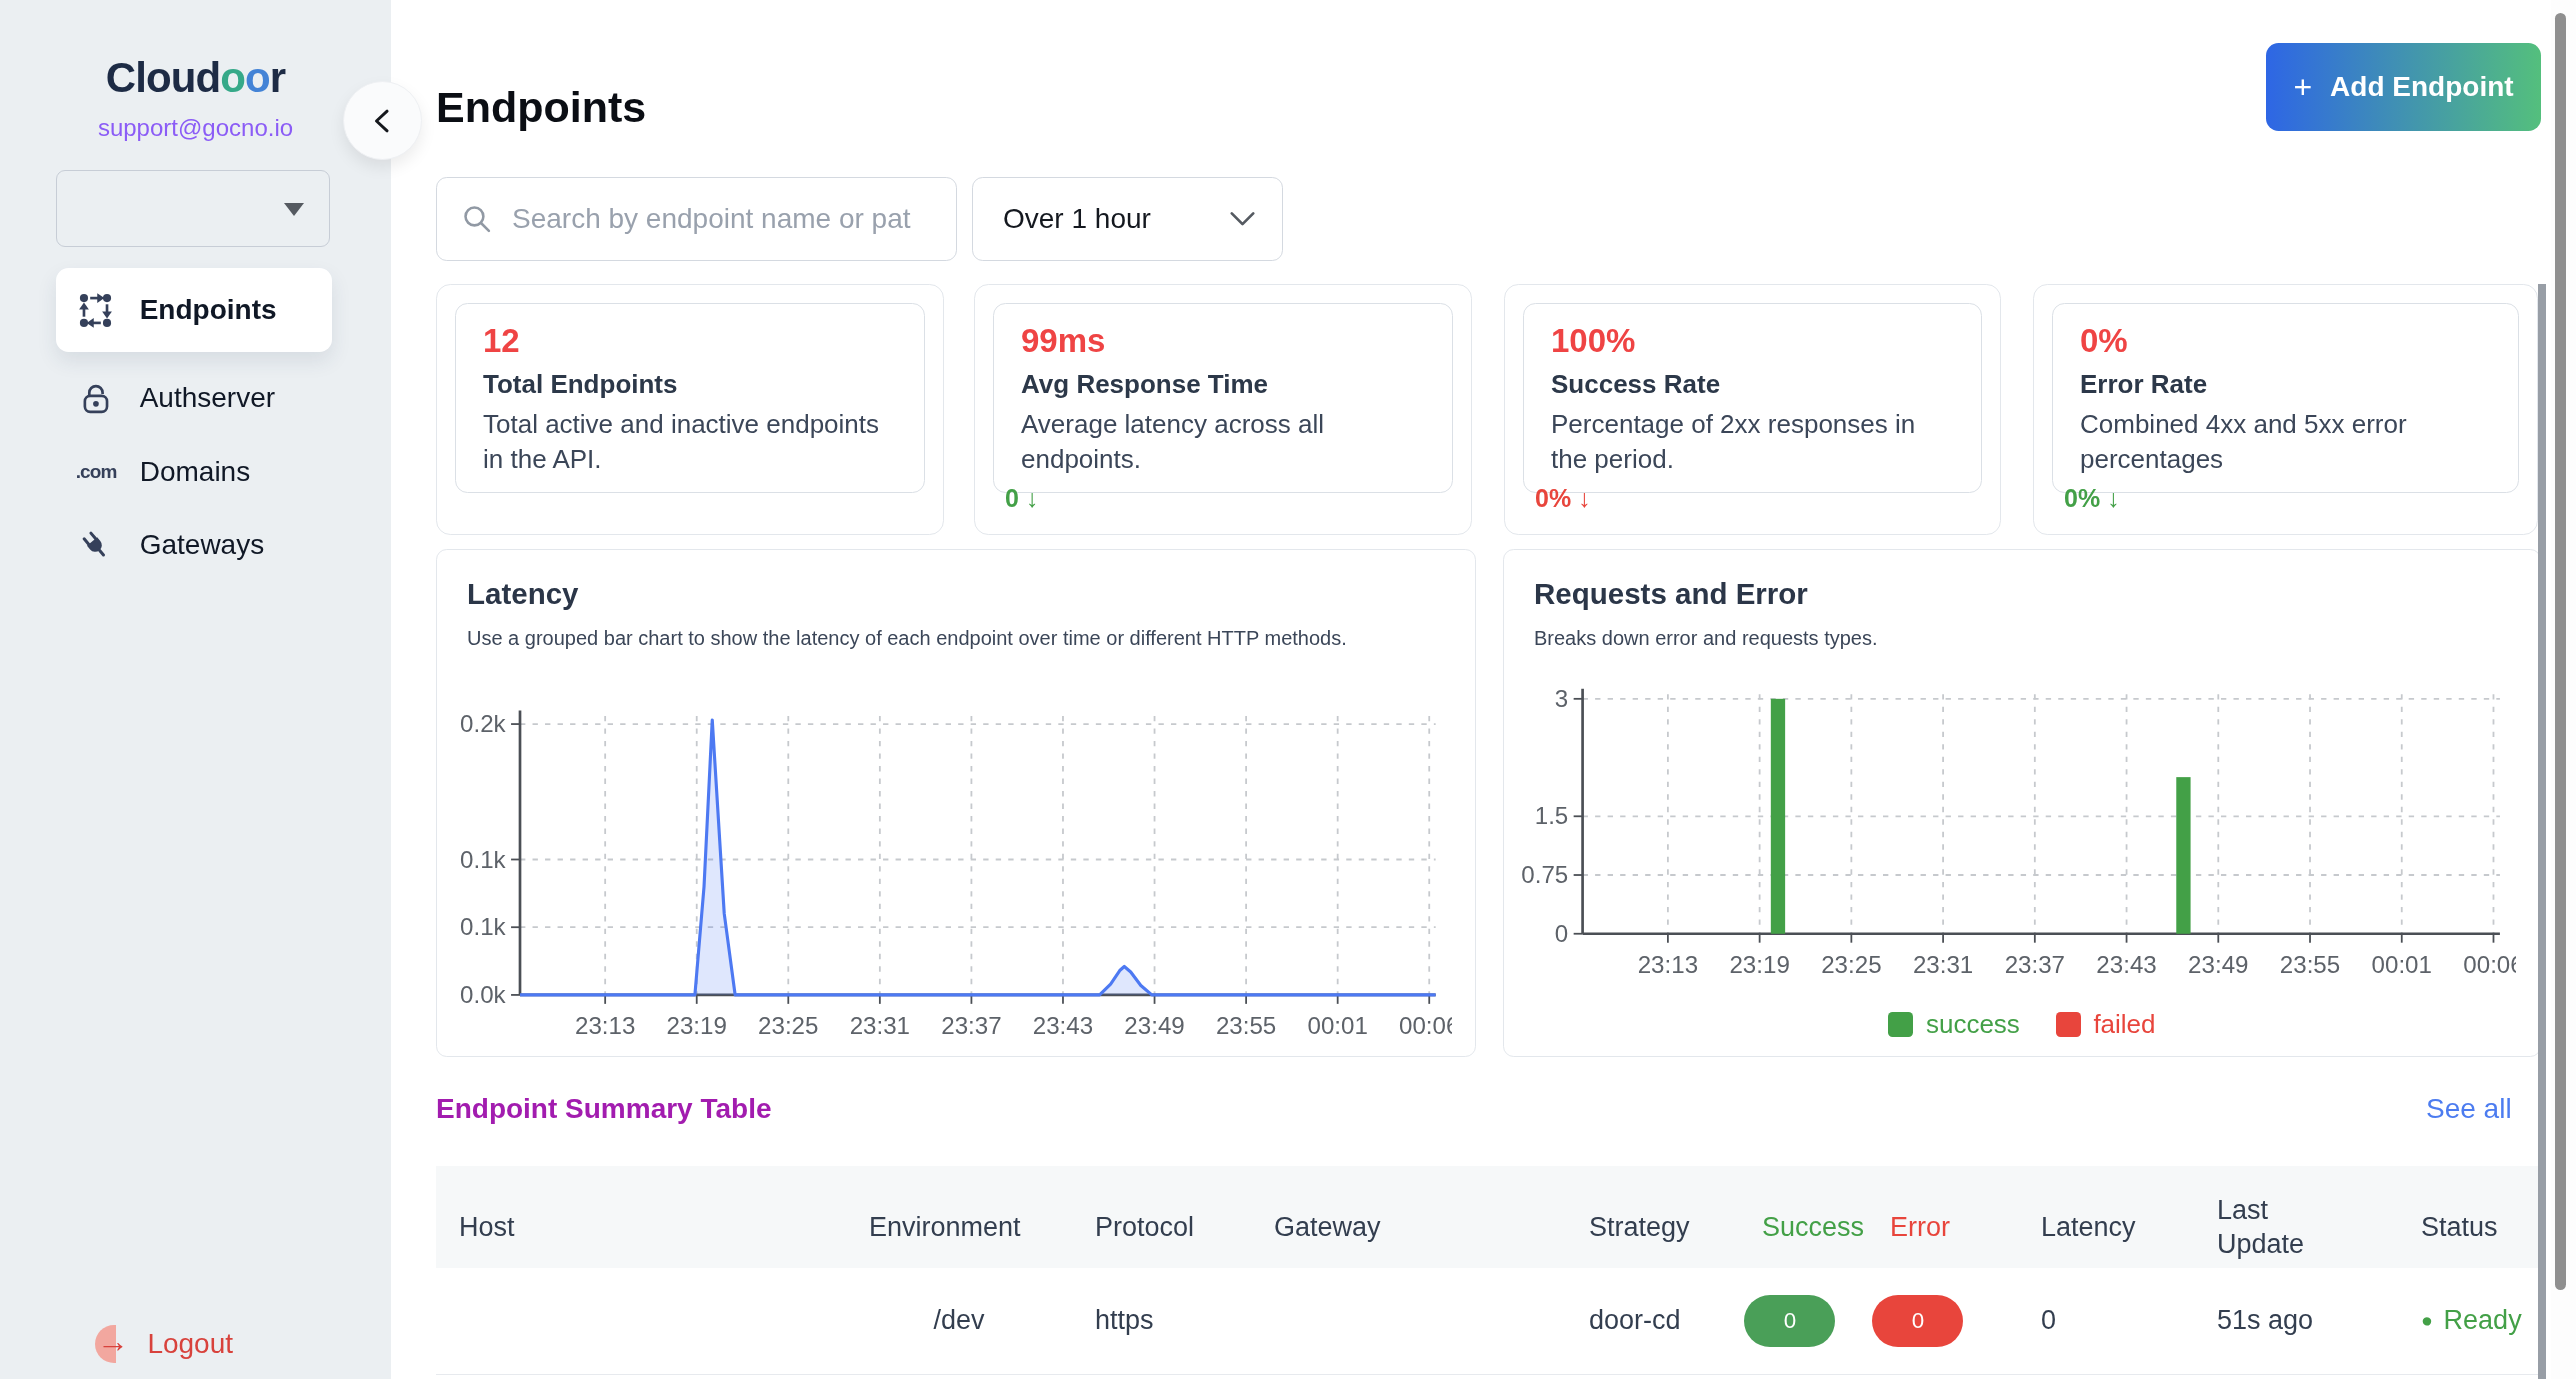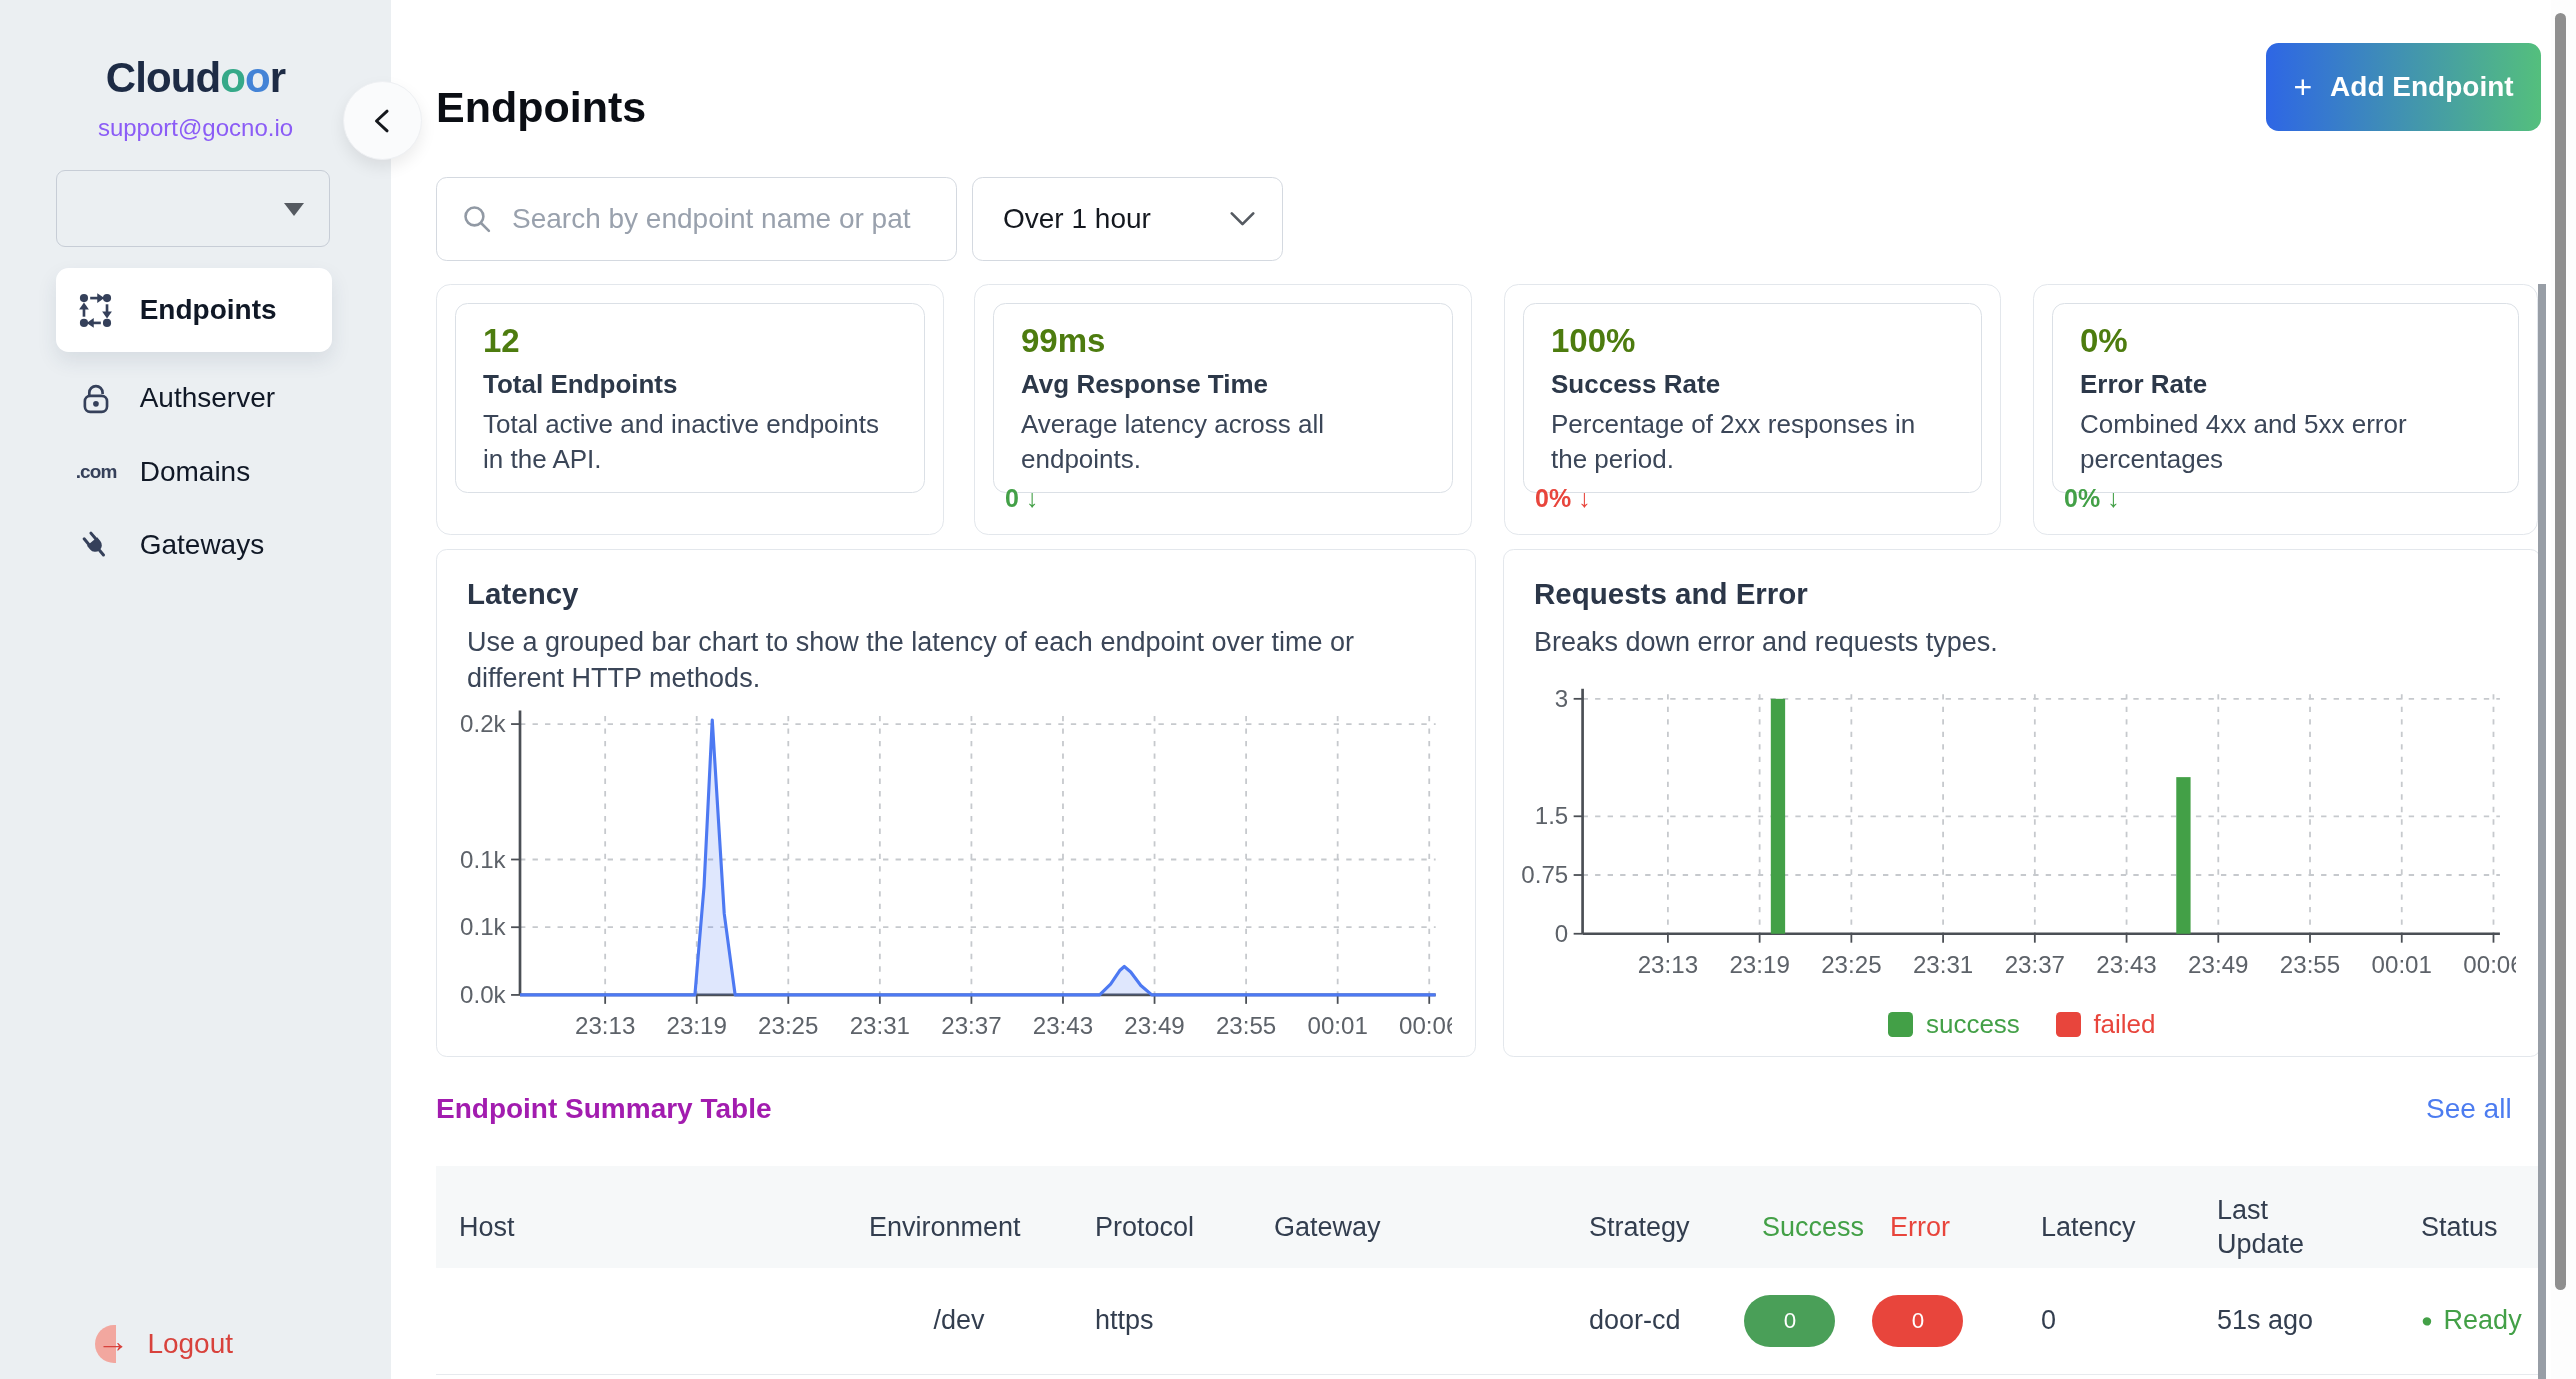--- a/index.html
+++ b/index.html
@@ -44,31 +44,31 @@
   .search-box input::placeholder{color:#99a1ad;}
   .search-ic{margin-left:23px;flex:0 0 34px;}
   .time-select{position:absolute;left:972px;top:177px;width:309px;height:82px;border:1.8px solid #d4d9e0;border-radius:10.7px;
               display:flex;align-items:center;background:#fff;cursor:pointer;}
   .time-label{margin-left:30px;font-size:28px;color:#14181f;}
   .time-chev{position:absolute;right:25px;top:30px;}
 
   
   .stat-card{position:absolute;top:284px;height:249px;background:#fff;border:1.8px solid #e3e7ec;border-radius:14.3px;}
   .stat-inner{position:absolute;left:18px;right:18px;top:18px;border:1.8px solid #dbe0e6;border-radius:12.5px;padding:18px 27px 16px;}
-  .stat-value{font-size:33px;font-weight:700;color:#4d7c0f;line-height:38px;}
+  .stat-value{font-size:33px;font-weight:700;color:#ef4444;line-height:38px;}
   .stat-label{margin-top:9px;font-size:26px;font-weight:700;color:#2c3849;}
   .stat-desc{margin-top:7.2px;font-size:26px;color:#3b4658;line-height:1.32;}
   .stat-delta{position:absolute;left:30px;bottom:21.5px;font-size:25px;font-weight:700;}
   .delta-green{color:var(--green,#43a047);}
   .delta-red{color:var(--red,#e8453c);}
 
   
   .chart-card{position:absolute;top:549px;height:506px;background:#fff;border:1.8px solid #e3e7ec;border-radius:10.7px;}
   .chart-title{margin:27px 0 0 30px;font-size:29.5px;font-weight:700;color:#2b3648;}
-  .chart-desc{margin:14.3px 30px 0 30px;font-size:27px;color:#3b4658;line-height:1.32;max-width:939px;}
+  .chart-desc{margin:14.3px 30px 0 30px;font-size:20px;color:#3b4658;line-height:1.32;max-width:939px;}
   .plot{position:absolute;}
   .legend{position:absolute;left:0;right:0;bottom:16px;display:flex;justify-content:center;align-items:center;gap:36px;}
   .legend-item{display:flex;align-items:center;gap:12.5px;font-size:26px;}
   .swatch{width:25px;height:25px;border-radius:4.5px;}
   .sw-green{background:var(--green,#43a047);}
   .sw-red{background:var(--red,#e8453c);}
   .lg-green{color:var(--green,#43a047);}
   .lg-red{color:var(--red,#e8453c);}
 
   

